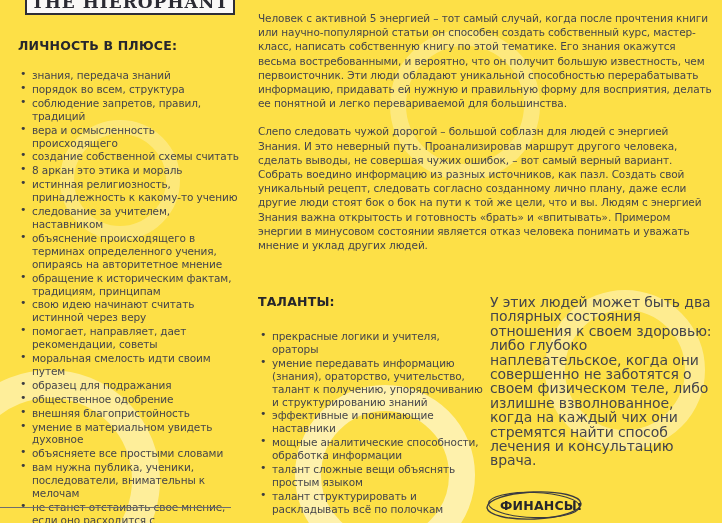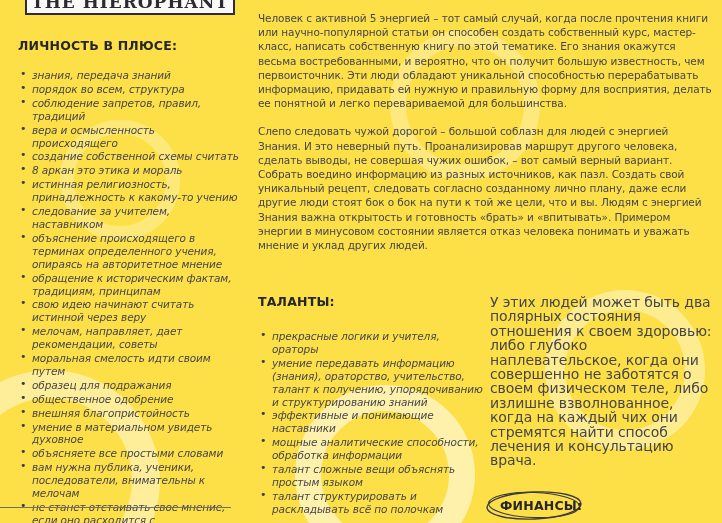--- a/index.html
+++ b/index.html
@@ -38,21 +38,21 @@
     font-size:12.5px; font-weight:bold; color:#26262c; letter-spacing:.2px;
   }
 
   
   .left { position:absolute; left:18px; top:38px; width:224px; }
   .left h2 { margin-bottom:16px; }
   ul.blist { list-style:none; }
   ul.blist li {
     position:relative; padding-left:14px;
     font-size:10.5px; line-height:12.9px; letter-spacing:-.1px;
-    margin-bottom:1px; color:#45454b;font-style:italic;
+    margin-bottom:1px; color:#45454b;
   }
   ul.blist li::before {
     content:"•"; position:absolute; left:2px; top:-1px; font-size:11px; color:#3a3a40;
   }
 
   .divider {
     position:absolute; left:0; top:507px; width:231px; height:0;
     border-top:1.6px solid #6e6e6e;
   }
 
@@ -97,21 +97,21 @@
           <li>порядок во всем, структура</li>
           <li>соблюдение запретов, правил, традиций</li>
           <li>вера и осмысленность происходящего</li>
           <li>создание собственной схемы считать</li>
           <li>8 аркан это этика и мораль</li>
           <li>истинная религиозность, принадлежность к какому-то учению</li>
           <li>следование за учителем, наставником</li>
           <li>объяснение происходящего в терминах определенного учения, опираясь на авторитетное мнение</li>
           <li>обращение к историческим фактам, традициям, принципам</li>
           <li>свою идею начинают считать истинной через веру</li>
-          <li>мелочам, направляет, дает рекомендации, советы</li>
+          <li>помогает, направляет, дает рекомендации, советы</li>
           <li>моральная смелость идти своим путем</li>
           <li>образец для подражания</li>
           <li>общественное одобрение</li>
           <li>внешняя благопристойность</li>
           <li>умение в материальном увидеть духовное</li>
           <li>объясняете все простыми словами</li>
           <li>вам нужна публика, ученики, последователи, внимательны к мелочам</li>
           <li>не станет отстаивать свое мнение, если оно расходится с общепринятым</li>
         </ul>
     </div>

